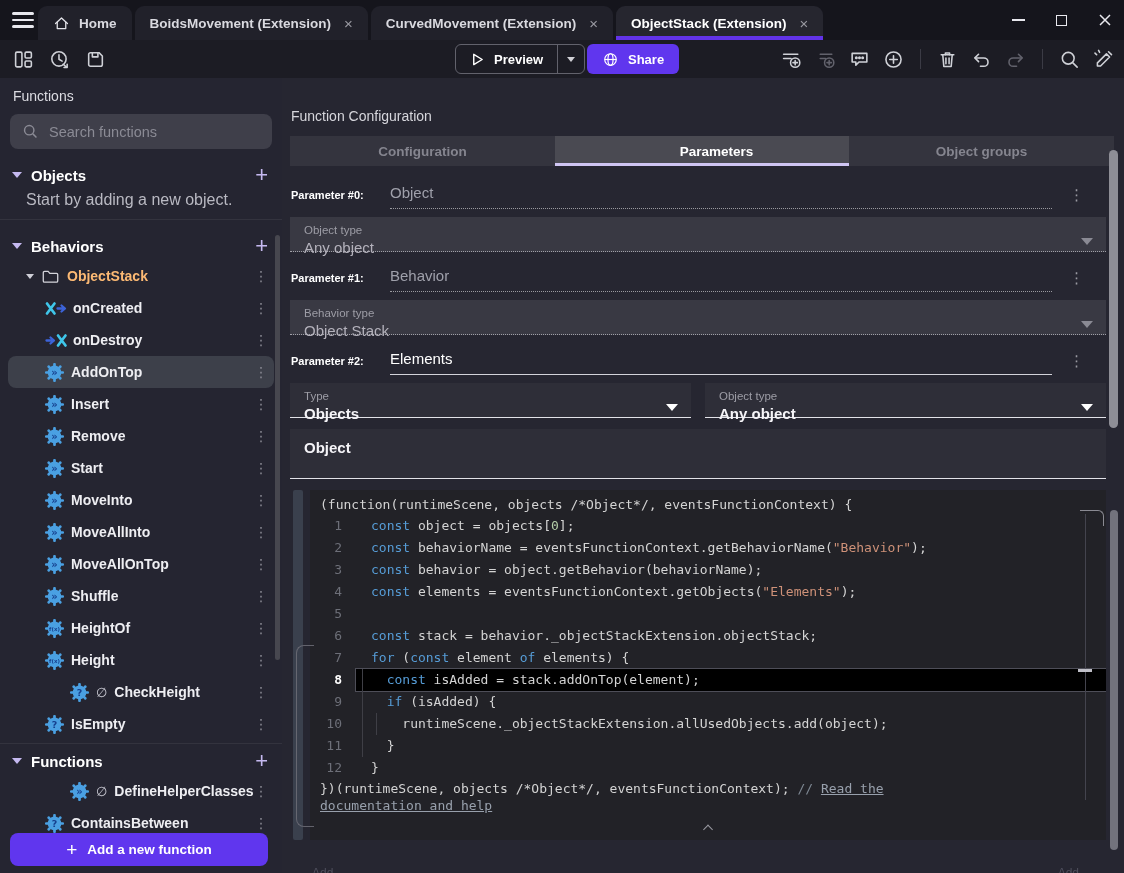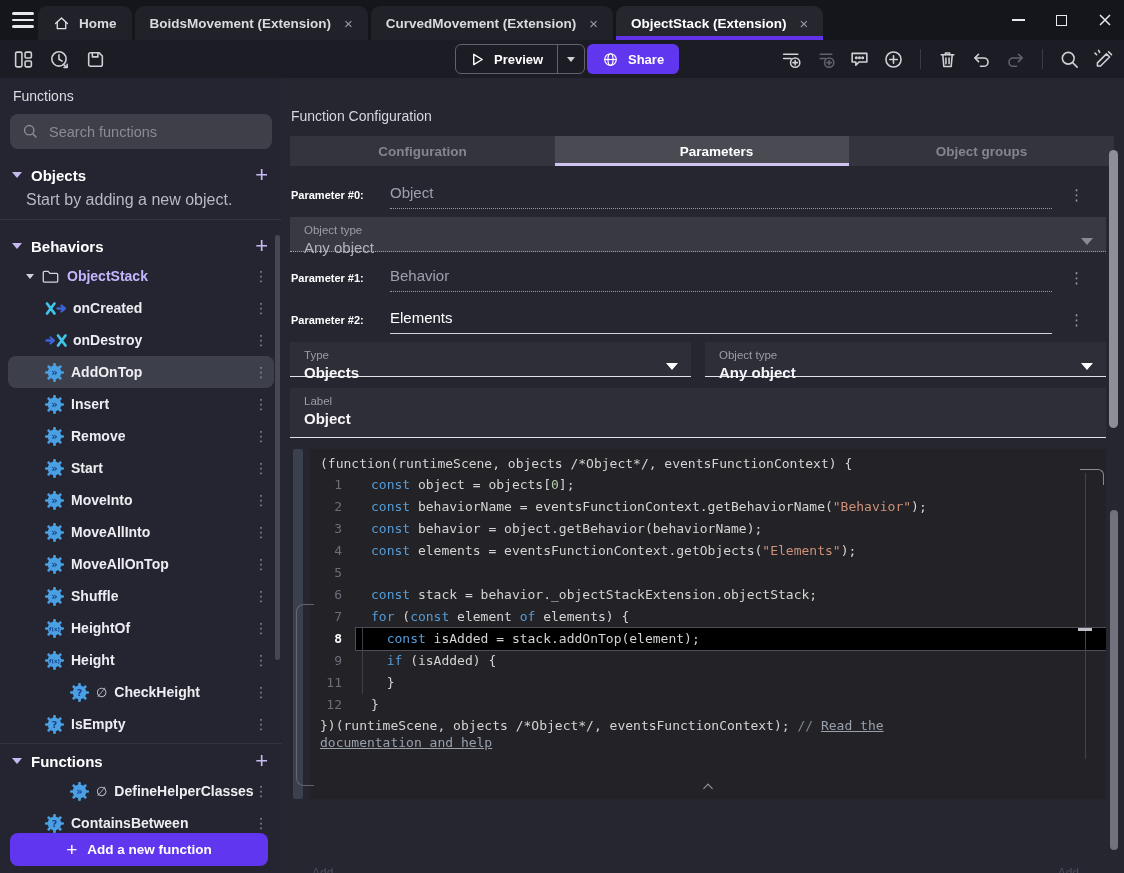--- a/index.html
+++ b/index.html
@@ -51,21 +51,21 @@
   .sec-header{margin-top:12px;height:28px;display:flex;align-items:center;padding:0 14px 0 12px;cursor:pointer;}
   .sec-header .tri{width:0;height:0;border-left:5px solid transparent;border-right:5px solid transparent;border-top:6px solid #c5b9f0;margin-right:9px;}
   .sec-label{font-size:15px;font-weight:bold;color:#fff;flex:1;}
   .plus{color:#c5b9f0;font-size:22px;font-weight:300;line-height:1;cursor:pointer;}
   .empty-text{margin:2px 0 0 26px;height:20px;font-size:16px;color:#b9b9c2;}
   .sb-divider{margin-top:8px;height:1px;background:#33333e;}
   .sb-divider.tight{margin-top:3px;}
   .folder-row{height:32px;display:flex;align-items:center;padding:0 14px 0 26px;cursor:pointer;}
   .folder-row .tri{width:0;height:0;border-left:4.5px solid transparent;border-right:4.5px solid transparent;border-top:5.5px solid #d0d0d8;margin-right:8px;}
   .folder-icon{width:17px;height:15px;color:#d5d5dc;display:inline-flex;margin-right:8px;}
-  .folder-label{flex:1;font-size:14px;font-weight:bold;color:#c4b5fd;}
+  .folder-label{flex:1;font-size:14px;font-weight:bold;color:#fdba74;}
   .kebab{color:#8b8b95;font-size:14px;width:14px;text-align:center;cursor:pointer;}
   .side-item{height:32px;display:flex;align-items:center;padding:0 14px 0 45px;cursor:pointer;position:relative;}
   .side-item.indent{padding-left:70px;}
   .side-item.selected{background:#3d404a;border-radius:8px;margin:0 8px;padding-right:6px;padding-left:37px;}
   .side-item .it-icon{width:19px;height:19px;display:inline-flex;margin-right:7px;flex:none;}
   .side-item .lc-icon{width:24px;height:15px;display:inline-flex;margin-right:4px;flex:none;}
   .side-item .private{color:#c9c9d2;font-size:13px;margin-right:7px;}
   .side-item .it-label{flex:1;font-size:14px;font-weight:bold;color:#eeeef2;white-space:nowrap;overflow:hidden;}
   .add-func-btn{position:absolute;left:10px;right:14px;bottom:7px;height:33px;background:#6036ee;border:none;border-radius:8px;
        color:#fff;font-weight:bold;font-size:13.5px;font-family:inherit;display:flex;align-items:center;justify-content:center;gap:10px;cursor:pointer;}
@@ -664,20 +664,27 @@
             <div class="f-label">Object type</div>
             <div class="f-value">Any object</div>
             <span class="sel-caret"></span>
           </div>
         </div>
         <div class="param-row">
           <span class="param-label">Parameter #1:</span>
           <span class="param-name dis">Behavior</span>
           <span class="param-kebab">⋮</span>
         </div>
+        <div class="field-row">
+          <div class="select-field dis">
+            <div class="f-label">Behavior type</div>
+            <div class="f-value">Object Stack</div>
+            <span class="sel-caret"></span>
+          </div>
+        </div>
         <div class="param-row">
           <span class="param-label">Parameter #2:</span>
           <span class="param-name en">Elements</span>
           <span class="param-kebab">⋮</span>
         </div>
         <div class="field-row">
           <div class="select-field enabled">
             <div class="f-label">Type</div>
             <div class="f-value">Objects</div>
             <span class="sel-caret"></span>
@@ -685,21 +692,20 @@
           <div class="select-field enabled">
             <div class="f-label">Object type</div>
             <div class="f-value">Any object</div>
             <span class="sel-caret"></span>
           </div>
         </div>
       </div>
 
     <div class="field-row single">
       <div class="select-field enabled" style="cursor:text;">
-        <div class="f-label">Label</div>
         <div class="f-value">Object</div>
       </div>
     </div>
 
     <div class="code-wrap">
       <div class="drag-strip"></div>
       <div class="code-block">
         <div class="code-header tk-d">(function(runtimeScene, objects /*Object*/, eventsFunctionContext) {</div>
         <div id="code-lines">
             <div class="cl">
@@ -730,20 +736,24 @@
               <span class="ln">7</span>
               <span class="ct"><span class="tk-k">for</span><span class="tk-d"> (</span><span class="tk-k">const</span><span class="tk-d"> element </span><span class="tk-k">of</span><span class="tk-d"> elements) {</span></span>
             </div>
             <div class="cl current">
               <span class="ln">8</span>
               <span class="ct"><i class="g" style="left: 6px;"></i><span class="tk-d">  </span><span class="tk-k">const</span><span class="tk-d"> isAdded = stack.addOnTop(element);</span></span>
             </div>
             <div class="cl">
               <span class="ln">9</span>
               <span class="ct"><i class="g" style="left: 6px;"></i><span class="tk-d">  </span><span class="tk-k">if</span><span class="tk-d"> (isAdded) {</span></span>
+            </div>
+            <div class="cl">
+              <span class="ln">10</span>
+              <span class="ct"><i class="g" style="left: 6px;"></i><i class="g" style="left: 20px;"></i><span class="tk-d">    runtimeScene._objectStackExtension.allUsedObjects.add(object);</span></span>
             </div>
             <div class="cl">
               <span class="ln">11</span>
               <span class="ct"><i class="g" style="left: 6px;"></i><span class="tk-d">  }</span></span>
             </div>
             <div class="cl">
               <span class="ln">12</span>
               <span class="ct"><span class="tk-d">}</span></span>
             </div>
           </div>

